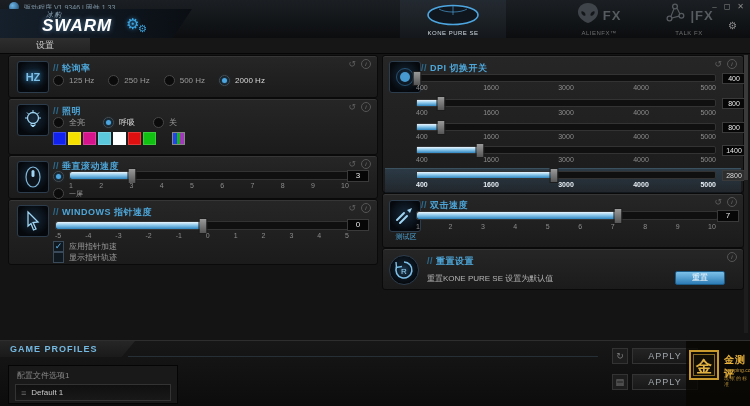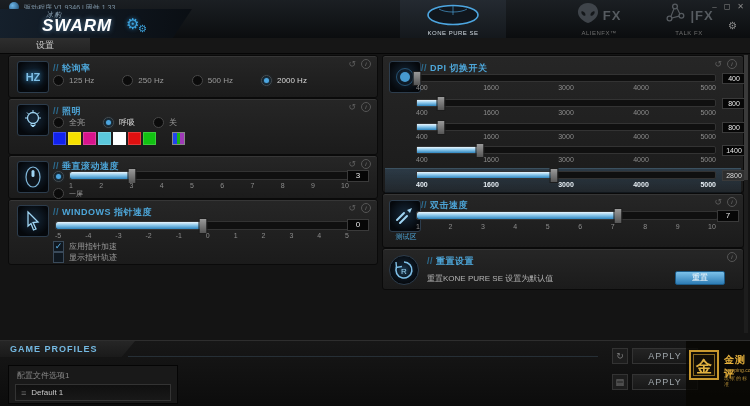--- a/index.html
+++ b/index.html
@@ -150,21 +150,21 @@
   <div class="subnav"></div>
   <div class="tab-settings">设置</div>
 
   <div class="panel" style="left:8px;top:55px;width:368px;height:41px;">
     <div class="tile" style="font-size:11px;font-weight:bold;">HZ</div>
     <div class="ptitle"><span class="sl">//</span><span>轮询率</span></div>
     <div class="ptools">
         <span class="undo">↺</span>
         <span class="info-i">i</span>
       </div>
-    <div class="optrow" style="left:44px;top:19px;gap:28px;">
+    <div class="optrow" style="left:44px;top:19px;gap:14px;">
       <span style="display:flex;align-items:center;">
           <span class="radio"></span>
           <span class="rlabel">125 Hz</span>
         </span>
       <span style="display:flex;align-items:center;">
           <span class="radio"></span>
           <span class="rlabel">250 Hz</span>
         </span>
       <span style="display:flex;align-items:center;">
           <span class="radio"></span>

